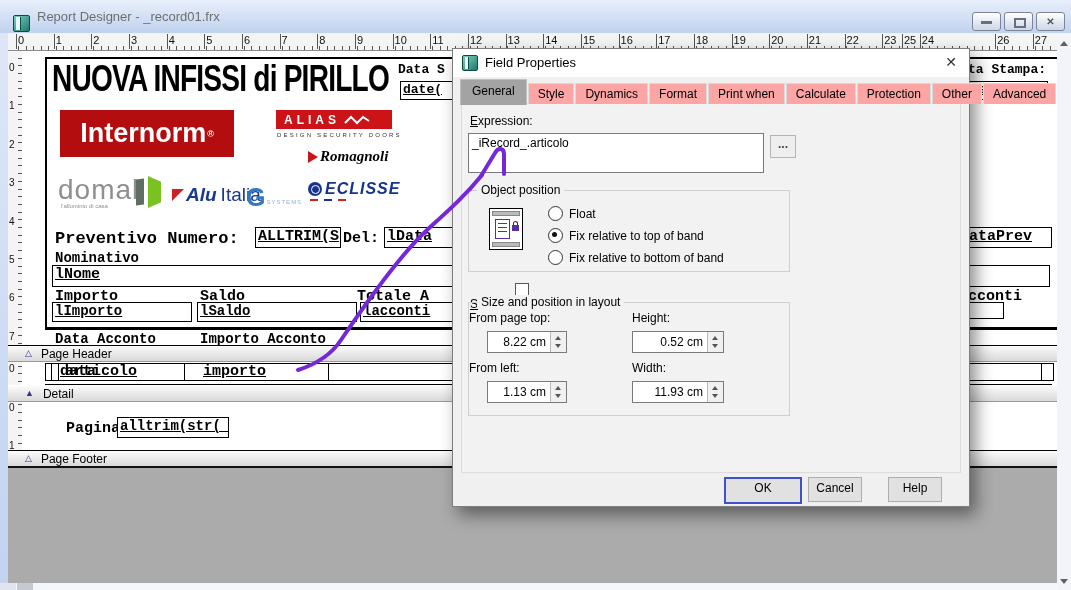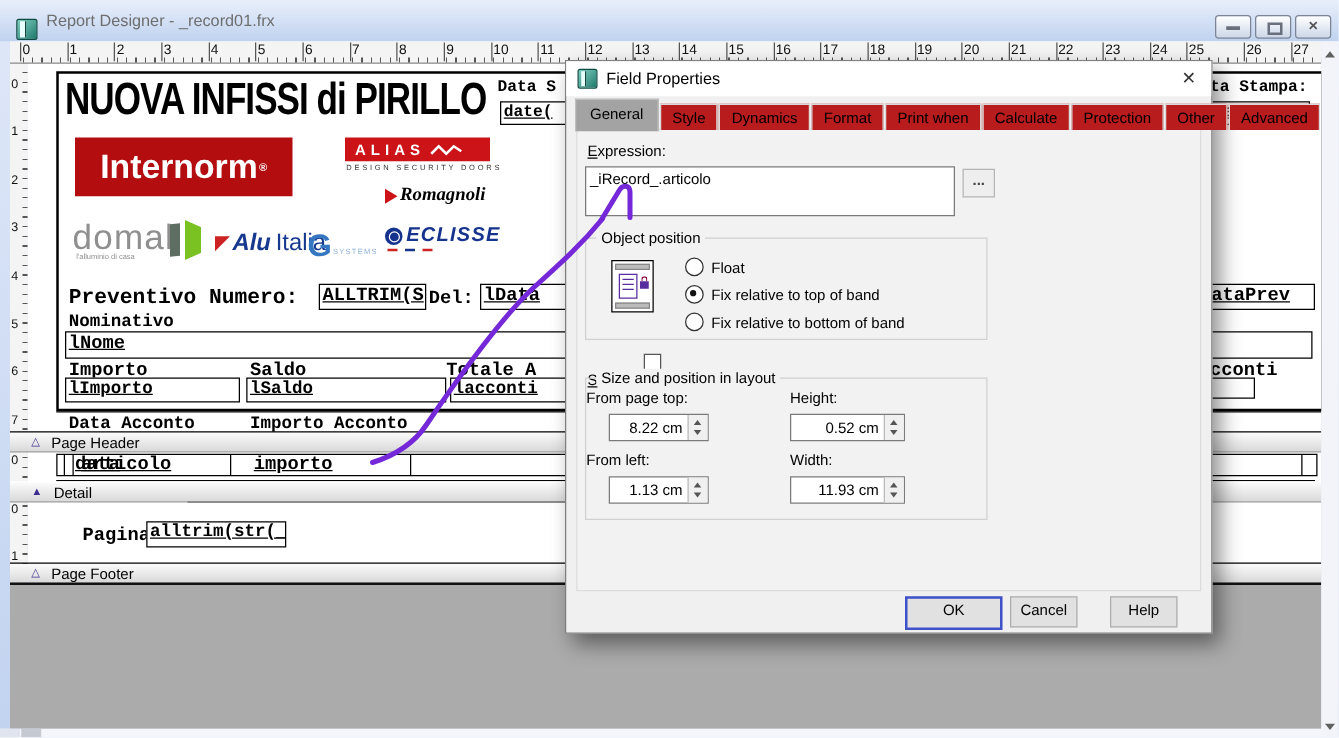--- a/index.html
+++ b/index.html
@@ -92,21 +92,21 @@
   
   #dialog{position:absolute;left:452px;top:48px;width:516px;height:457px;background:#f0f0f0;
     border:1px solid #7e7e7e;box-shadow:6px 8px 16px rgba(0,0,0,.45);z-index:20;font-size:12px;color:#000;}
   #dlg-titlebar{position:absolute;left:0;top:0;right:0;height:28px;background:#fff;}
   #dlg-icon{position:absolute;left:9px;top:6px;width:14px;height:14px;
     background:linear-gradient(135deg,#7fd0c0,#1f7a6d);border:1px solid #0d4a41;border-radius:2px;}
   #dlg-icon::after{content:"";position:absolute;left:2px;top:1px;bottom:1px;width:3px;background:#e9fffb;border-right:1px solid #0d4a41;}
   #dlg-title{position:absolute;left:32px;top:6px;font-size:13px;}
   #dlg-close{position:absolute;right:12px;top:5px;font-size:14px;color:#333;cursor:default;}
   #tabstrip{position:absolute;left:7px;top:31px;height:24px;display:flex;align-items:flex-end;z-index:2;}
-  .tab{height:15px;padding:3px 9px 2px;border:1px solid #d9d9d9;border-bottom:none;background:#b91c1c;
+  .tab{height:15px;padding:3px 9px 2px;border:1px solid #d9d9d9;border-bottom:none;background:#fca5a5;
     font-size:12px;margin-right:1px;white-space:nowrap;}
   .tab.active{background:#a3a3a3;border-color:#bfbfbf;height:19px;padding:4px 11px 2px;position:relative;top:1px;}
   #dlg-panel{position:absolute;left:8px;top:54px;width:498px;height:368px;border:1px solid #dcdcdc;background:#f2f2f2;}
   .accel{display:inline-block;}
   .accel::first-letter{text-decoration:underline;}
   #expr-label{position:absolute;left:8px;top:10px;}
   #expr-box{position:absolute;left:6px;top:29px;width:294px;height:38px;background:#fff;border:1px solid #7a7a7a;}
   #expr-box span{position:absolute;left:3px;top:2px;font-size:12px;}
   #browse-btn{position:absolute;left:308px;top:31px;width:24px;height:21px;background:#eee;border:1px solid #b5b5b5;
     text-align:center;line-height:17px;font-weight:bold;color:#444;}
@@ -179,21 +179,21 @@
       <span class="hnum" style="left: 574.9px;">15</span>
       <span class="hnum" style="left: 612.56px;">16</span>
       <span class="hnum" style="left: 650.22px;">17</span>
       <span class="hnum" style="left: 687.88px;">18</span>
       <span class="hnum" style="left: 725.54px;">19</span>
       <span class="hnum" style="left: 763.2px;">20</span>
       <span class="hnum" style="left: 800.86px;">21</span>
       <span class="hnum" style="left: 838.52px;">22</span>
       <span class="hnum" style="left: 876.18px;">23</span>
       <span class="hnum" style="left: 913.84px;">24</span>
-      <span class="hnum" style="left: 943px;">25</span>
+      <span class="hnum" style="left: 896px;">25</span>
       <span class="hnum" style="left: 989.16px;">26</span>
       <span class="hnum" style="left: 1026.82px;">27</span>
     </div>
   <div id="ruler-v">
       <span class="vnum" style="top: 12px;">0</span>
       <span class="vnum" style="top: 50.4px;">1</span>
       <span class="vnum" style="top: 88.8px;">2</span>
       <span class="vnum" style="top: 127.2px;">3</span>
       <span class="vnum" style="top: 165.6px;">4</span>
       <span class="vnum" style="top: 204px;">5</span>

